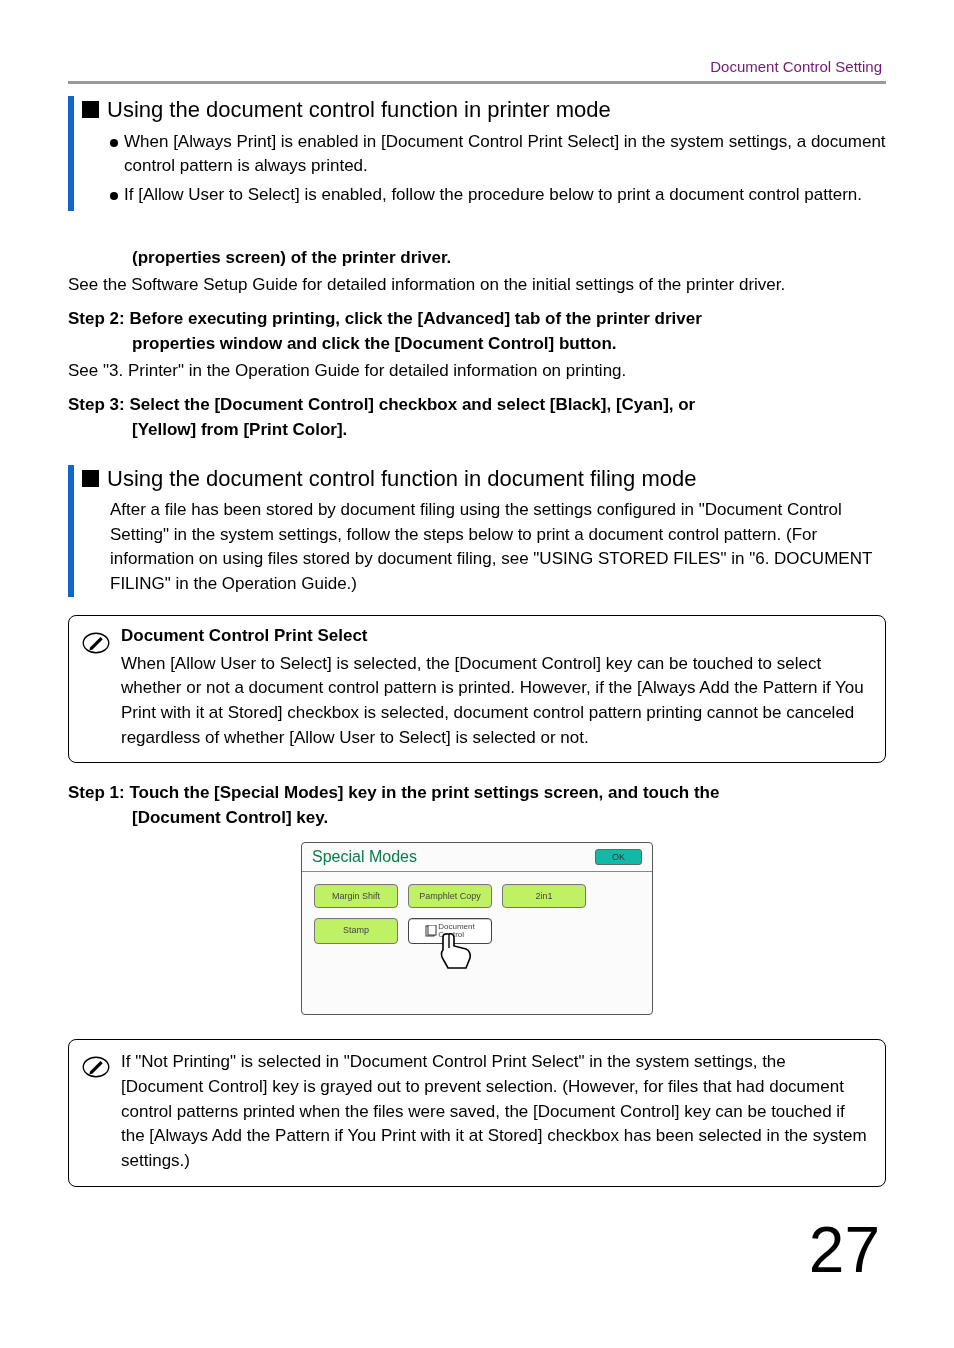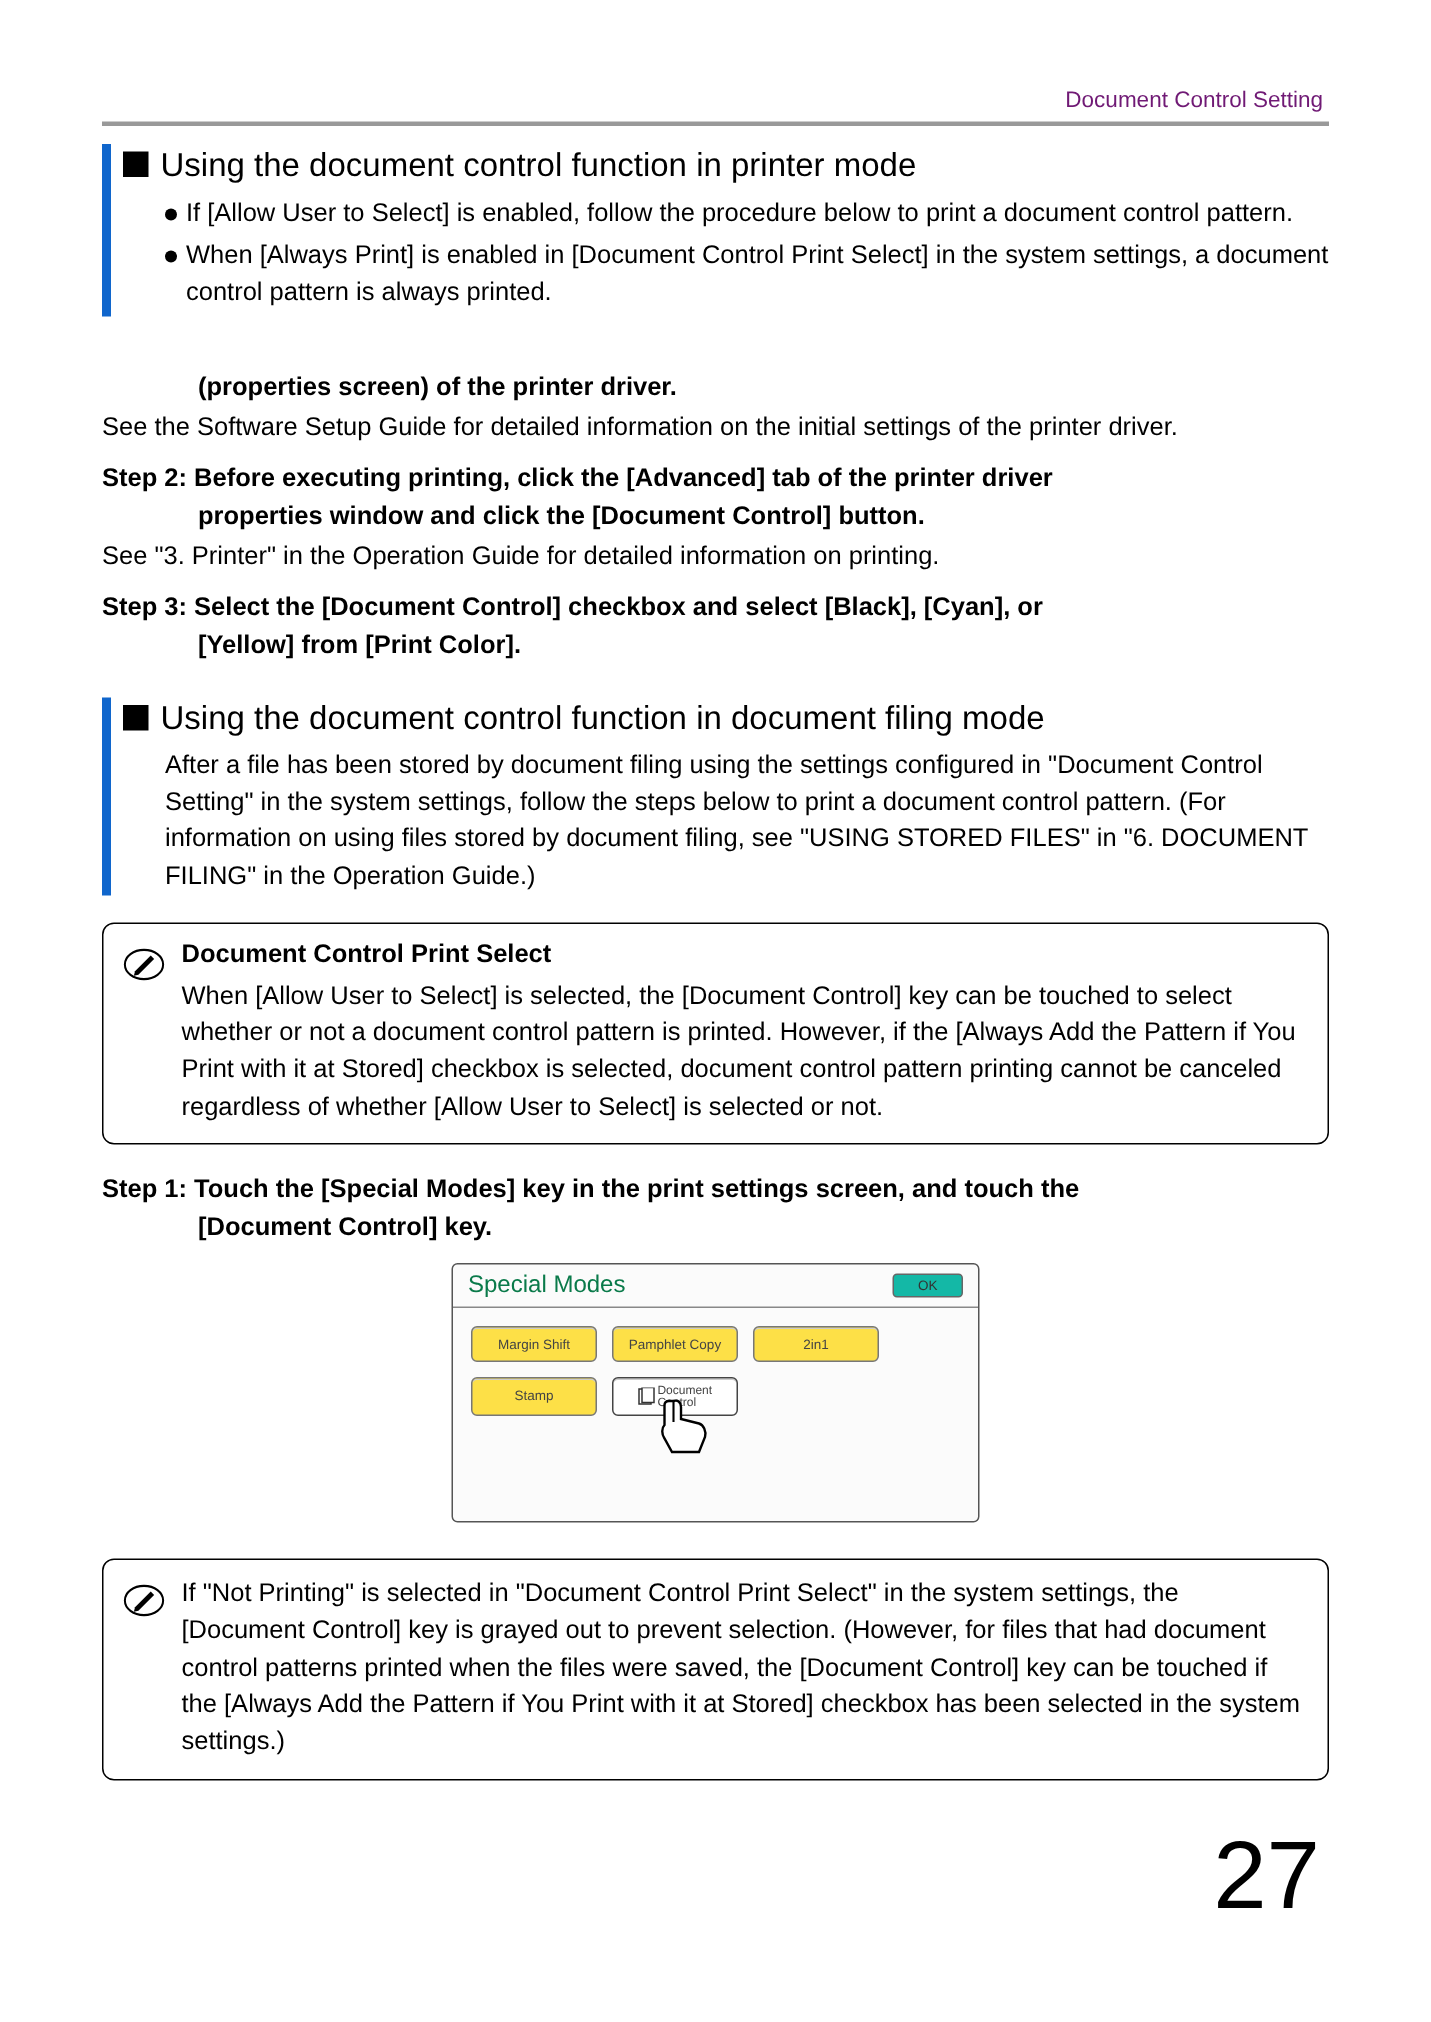--- a/index.html
+++ b/index.html
@@ -29,21 +29,21 @@
   .note-body { flex:1; }
   .note-title { font-size: 17px; font-weight: bold; margin-bottom: 6px; }
   .note-text { font-size: 17px; line-height: 1.45; }
   .img-box { margin: 12px auto 0 auto; width: 352px; }
   .panel { border:1px solid #555; border-radius:4px; background:#fbfbfb; }
   .panel-head { display:flex; align-items:center; justify-content:space-between; padding:5px 10px 5px 10px; border-bottom:1px solid #888; }
   .panel-title { font-size:16px; color:#0a7a4a; }
   .ok-btn { border:1px solid #666; border-radius:3px; background:#14b8a6; font-size:9px; padding:2px 16px; color:#333; }
   .panel-body { padding:12px 12px 26px 12px; position:relative; }
   .btn-row { display:flex; gap:10px; margin-bottom:10px; }
-  .pbtn { border:1px solid #777; border-radius:4px; background:#fde047; font-size:9px; color:#444; padding:6px 0; width:84px; text-align:center; box-shadow: 0 1px 0 #ccc inset; }
+  .pbtn { border:1px solid #777; border-radius:4px; background:#bef264; font-size:9px; color:#444; padding:6px 0; width:84px; text-align:center; box-shadow: 0 1px 0 #ccc inset; }
   .pbtn.doc { background:#fff; border:1.5px solid #444; display:flex; align-items:center; justify-content:center; gap:1px; padding:4px 0; }
   .hand { position:absolute; left:138px; top:60px; }
   .page-num { font-size: 64px; text-align: right; margin-top: 26px; padding-right: 6px; }
 </style>
 </head>
 <body>
 
 <div class="page">
 
   <div class="header-text">Document Control Setting</div>
@@ -53,25 +53,25 @@
     <div class="sec-bar"></div>
     <div class="sec-gap"></div>
     <div class="sec-body">
       <div class="h2">
         <span class="sq"></span><span>Using the document control function in printer mode</span>
       </div>
 
       <div class="bullet-list">
         <div class="bullet-item">
           <div class="bullet-dot"><span class="dot"></span></div>
-          <div class="para">If [Allow User to Select] is enabled, follow the procedure below to print a document control pattern.</div>
+          <div class="para">When [Always Print] is enabled in [Document Control Print Select] in the system settings, a document control pattern is always printed.</div>
         </div>
         <div class="bullet-item">
           <div class="bullet-dot"><span class="dot"></span></div>
-          <div class="para">When [Always Print] is enabled in [Document Control Print Select] in the system settings, a document control pattern is always printed.</div>
+          <div class="para">If [Allow User to Select] is enabled, follow the procedure below to print a document control pattern.</div>
         </div>
       </div>
     </div>
   </div>
 
   <div class="step-h">
     <br>
     <span class="step-indent">(properties screen) of the printer driver.</span>
   </div>
   <div class="plain">See the Software Setup Guide for detailed information on the initial settings of the printer driver.</div>

